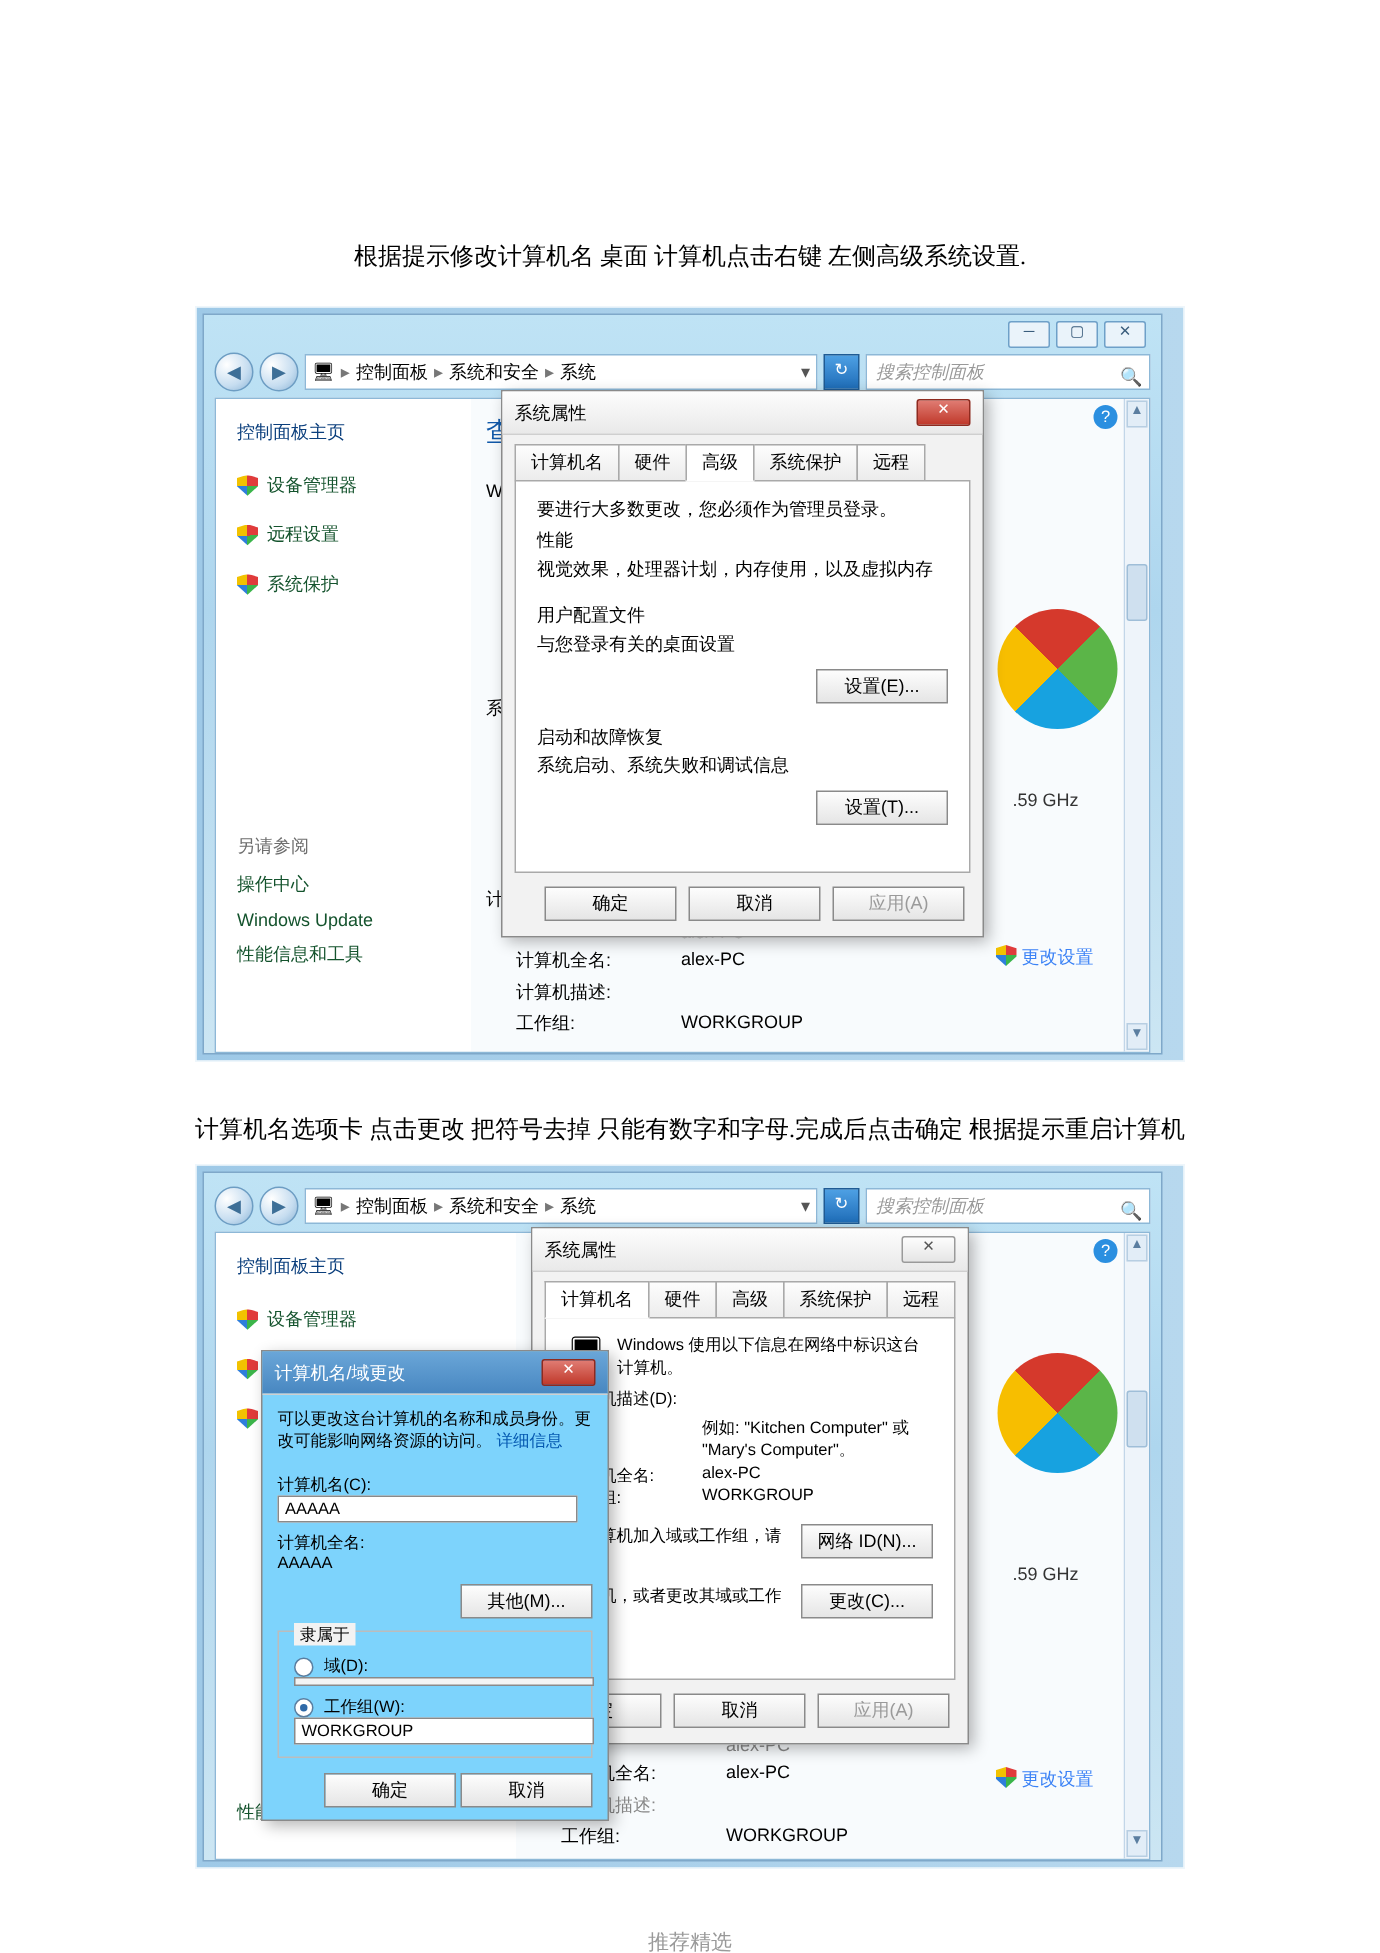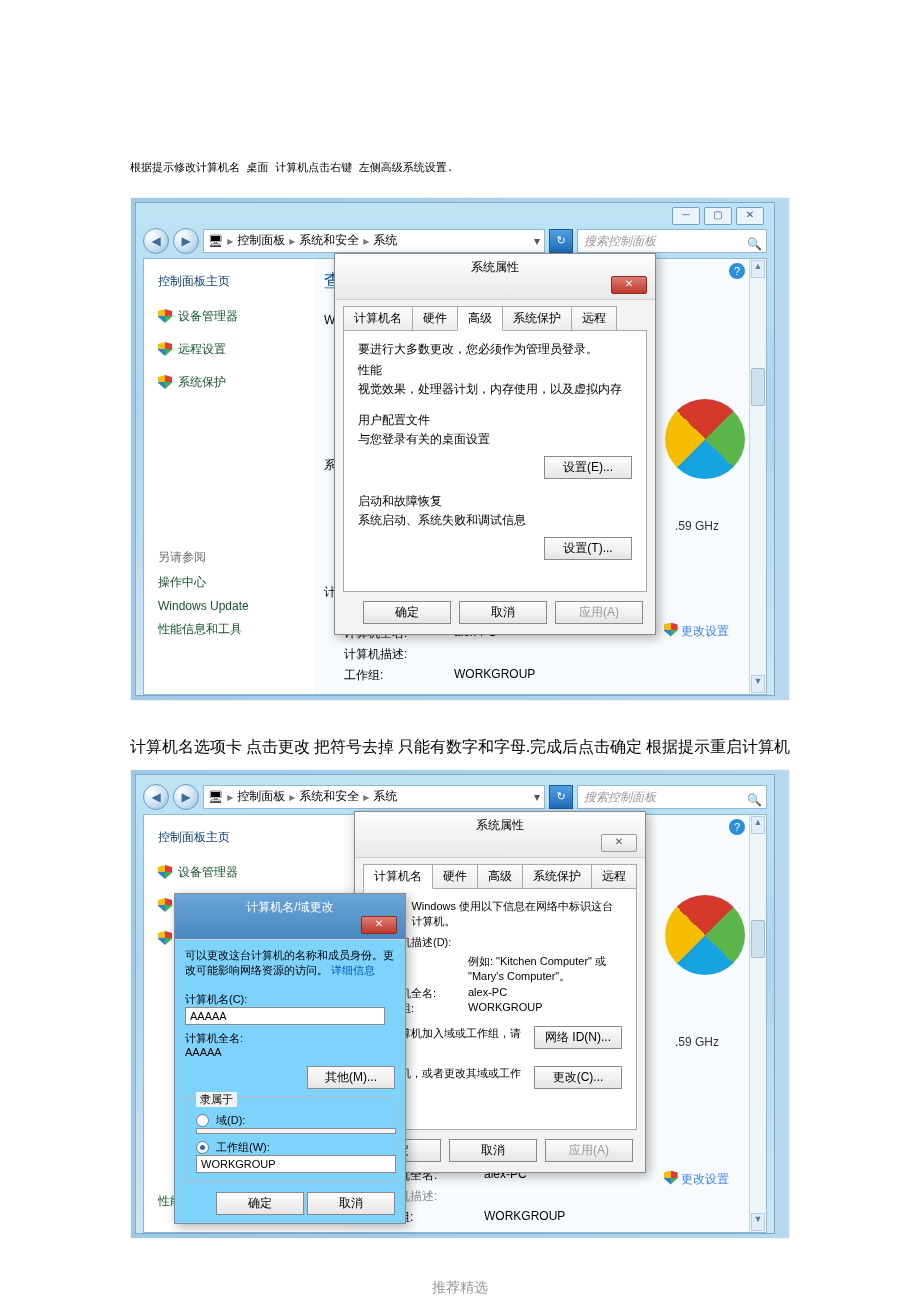--- a/index.html
+++ b/index.html
@@ -7,24 +7,25 @@
     font-family: "Microsoft YaHei", "SimSun", Tahoma, sans-serif;
     font-size: 12px;
     background: #fff;
     color: #000;
     width: 920px;
   }
   .page {
     padding: 60px 130px 40px 130px;
   }
   .instr {
-    font-size: 11px;
+    font-size: 16px;
     margin: 100px 0 20px 0;
     line-height: 1.5;
-    font-family: Liberation Mono, monospace;
+    font-family: Liberation Serif, serif;
+    text-align: center;
   }
   .instr2 {
     font-size: 16px;
     margin: 34px 0 10px 0;
     line-height: 1.5;
     font-family: SimSun, serif;
   }
   .footer {
     text-align: center;
     color: #999;
@@ -177,21 +178,21 @@
     position: absolute;
     background: #f2f2f2;
     border: 1px solid #8a8a8a;
     box-shadow: 3px 3px 10px rgba(0,0,0,.3);
   }
   .dialog .titlebar {
     background: linear-gradient(#fdfdfd,#e9e9e9);
     border-bottom: 1px solid #cfcfcf;
     padding: 5px 8px;
     font-size: 12px;
-    display: flex; align-items: center; flex-direction: column;
+    display: flex; align-items: center;
   }
   .dialog .close {
     margin-left: auto;
     width: 34px; height: 16px;
     background: linear-gradient(#e07c73,#c0392b);
     border: 1px solid #8e2a1f;
     border-radius: 2px;
     color: #fff; text-align: center; font-size: 10px; line-height: 14px;
   }
   .tabs {

